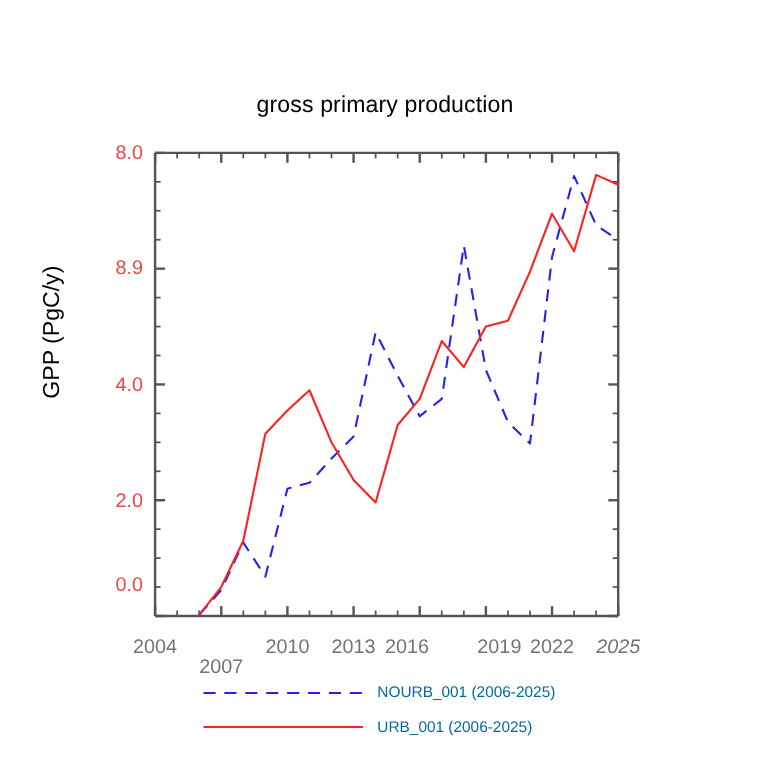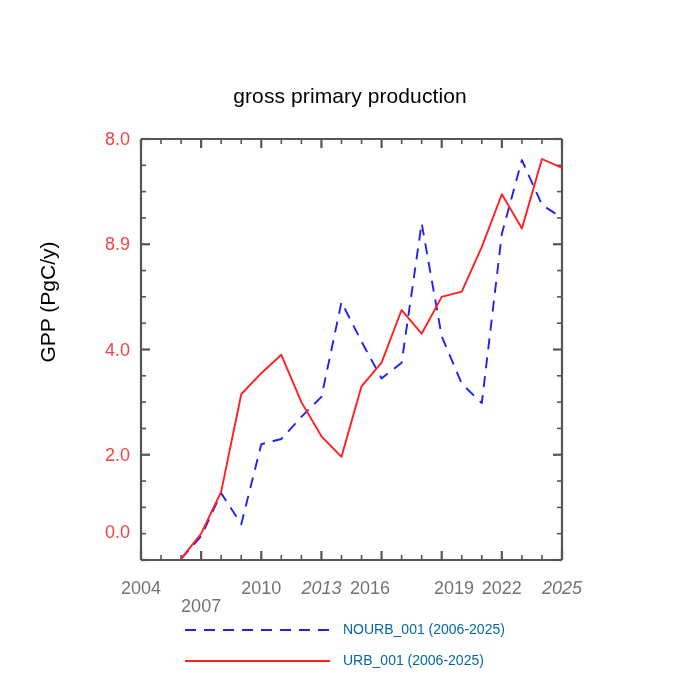--- a/index.html
+++ b/index.html
@@ -91,21 +91,21 @@
       <div class="ytick-label" style="top: 454.75px;">2.0</div>
       <div class="ytick-label" style="top: 349.5px;">4.0</div>
       <div class="ytick-label" style="top: 244.25px;">8.9</div>
       <div class="ytick-label" style="top: 139px;">8.0</div>
     </div>
 
   <div id="xtick-labels">
       <div class="xtick-label" style="left: 141px;">2004</div>
       <div class="xtick-label" style="left: 201.143px; margin-top: 18px;">2007</div>
       <div class="xtick-label" style="left: 261.286px;">2010</div>
-      <div class="xtick-label" style="left: 321.429px; font-style: italic;">2013</div>
+      <div class="xtick-label" style="left: 321.429px;">2013</div>
       <div class="xtick-label" style="left: 370px;">2016</div>
       <div class="xtick-label" style="left: 434px; text-align: right;">2019</div>
       <div class="xtick-label" style="left: 501.857px;">2022</div>
       <div class="xtick-label" style="left: 562px; font-style: italic;">2025</div>
     </div>
 
   <svg id="plot-svg" width="700" height="700">
     <g id="axis-frame">
         <line x1="141" y1="139" x2="562" y2="139" stroke="#555555" stroke-width="2.2"></line>
         <line x1="141" y1="560" x2="562" y2="560" stroke="#555555" stroke-width="2.2"></line>

